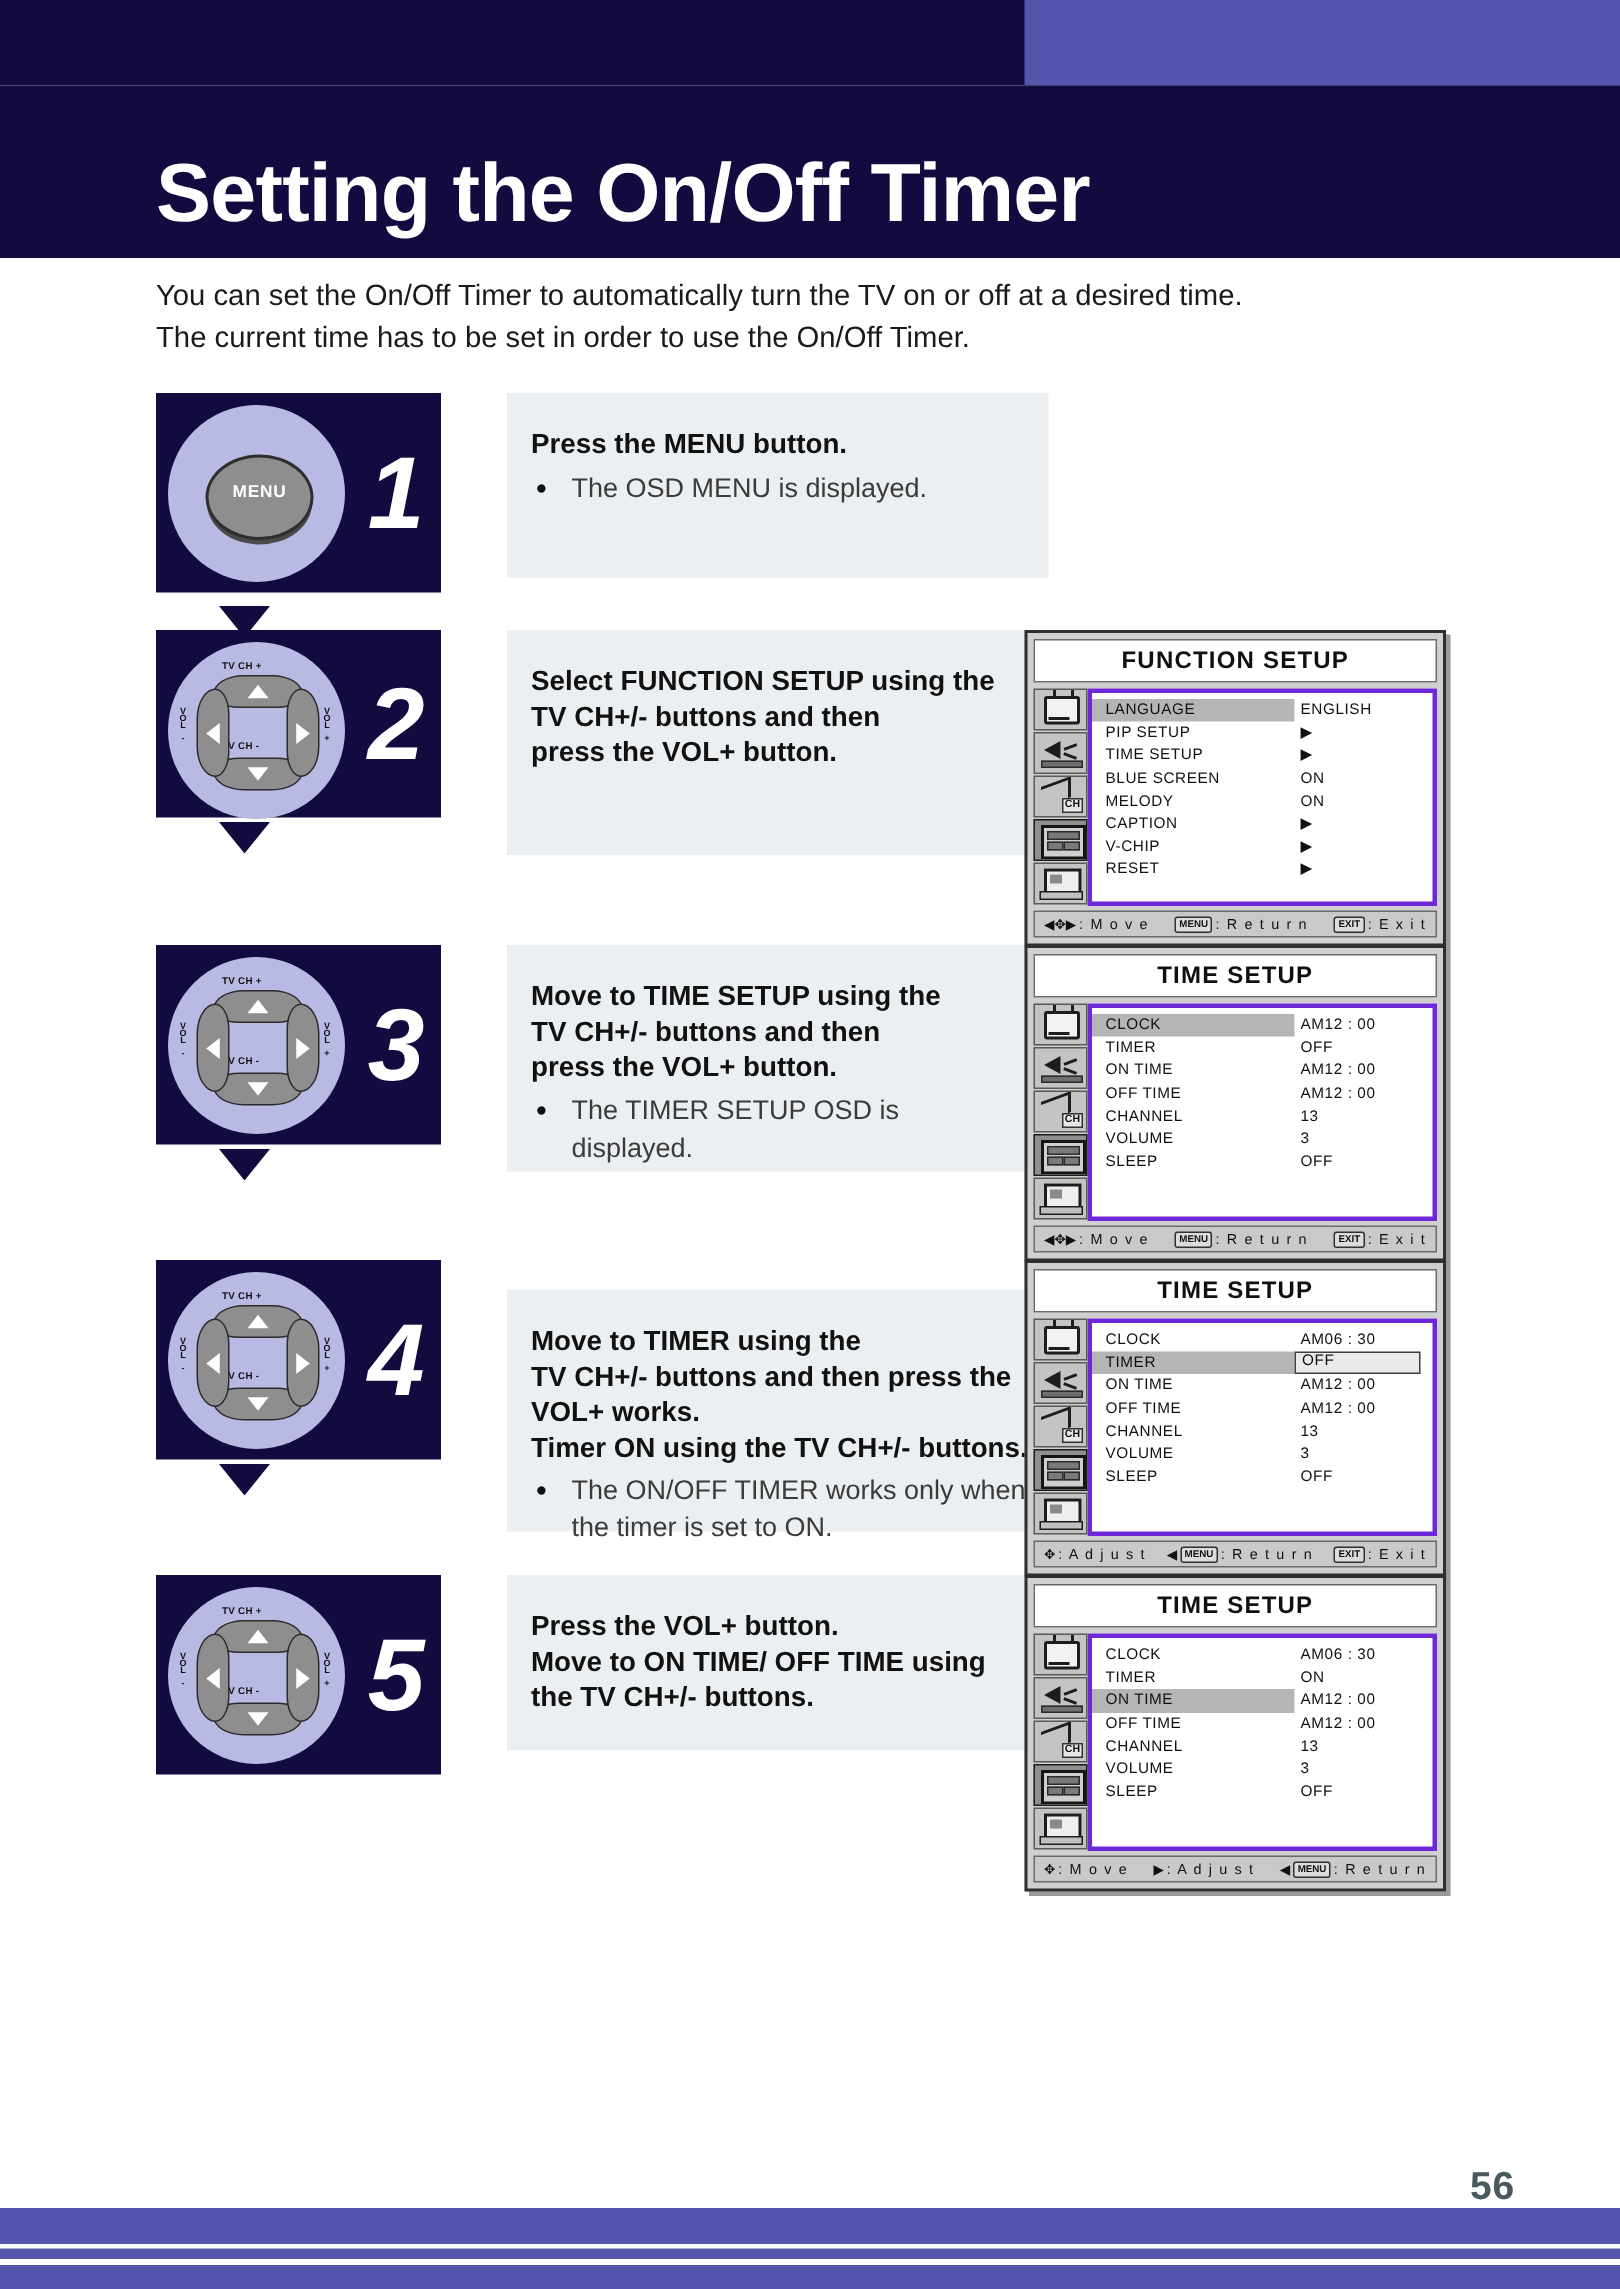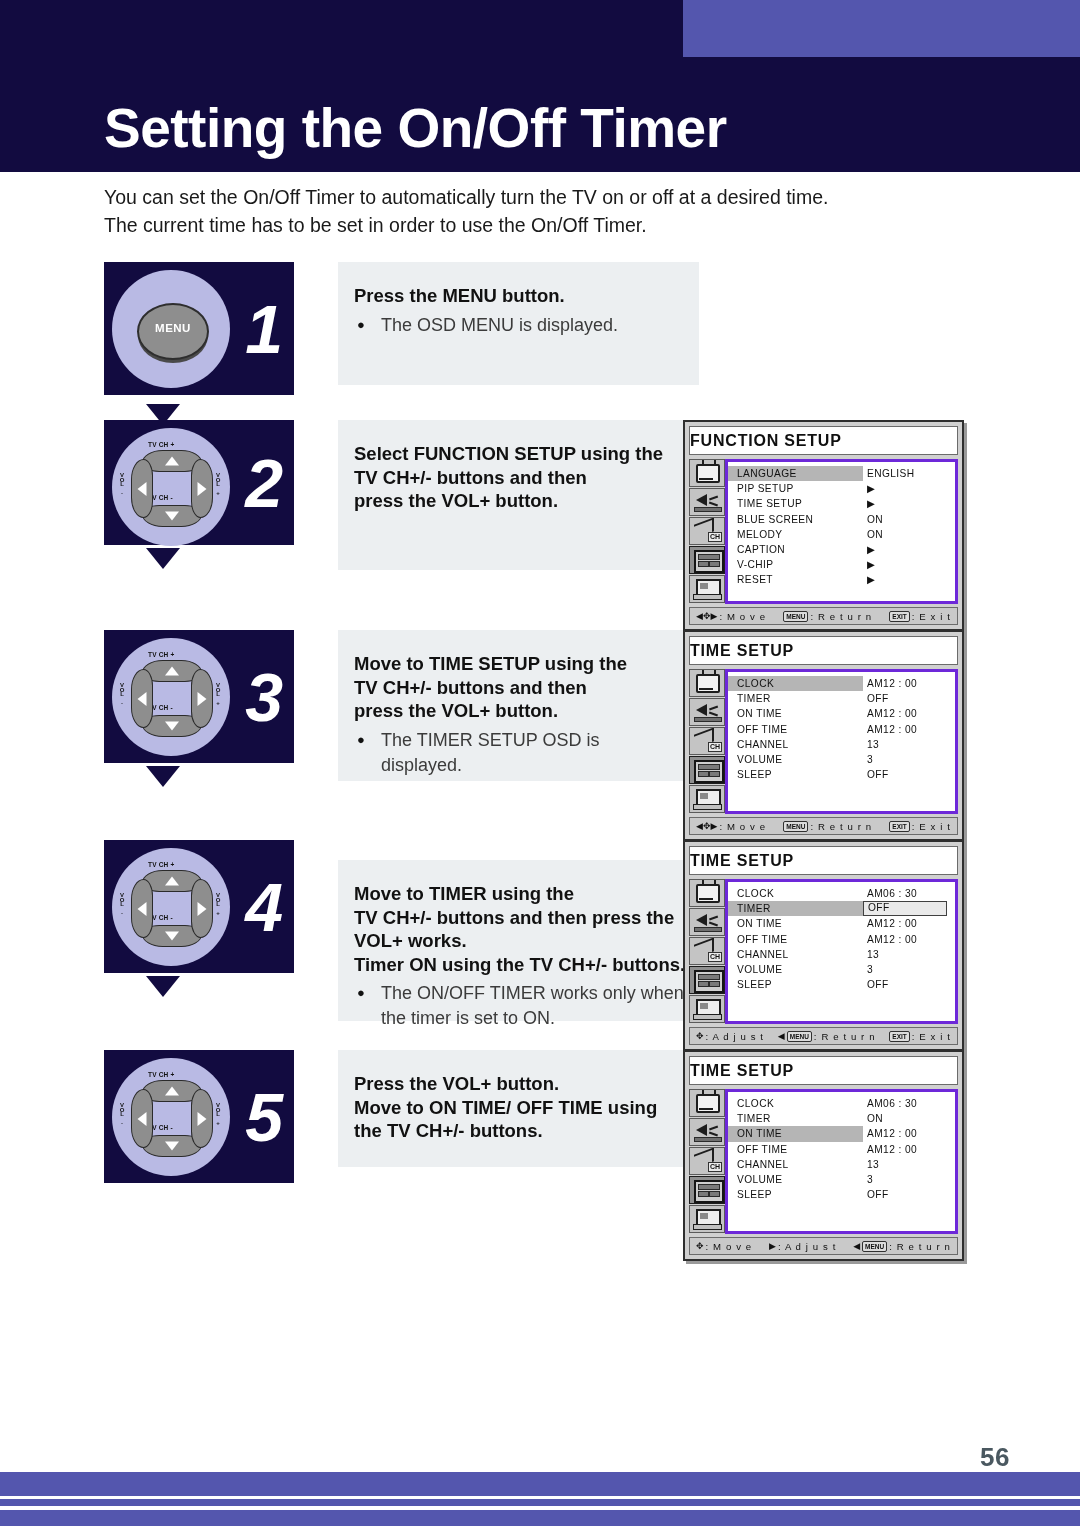--- a/index.html
+++ b/index.html
@@ -239,21 +239,21 @@
     background: #d0d0d0;
     border: 2px solid #2f2f2f;
     box-shadow: 3px 3px 0 0 #9a9a9a;
     box-sizing: border-box;
   }
   .osd-title {
     margin: 4px 4px 0 4px;
     height: 27px;
     background: #ffffff;
     border: 1px solid #6b6b6b;
-    text-align: left;
+    text-align: center;
     font-size: 16px;
     font-weight: bold;
     color: #101010;
     line-height: 27px;
     letter-spacing: 0.8px;
   }
   .osd-body {
     position: relative;
     margin: 4px 4px 0 4px;
     display: flex;

